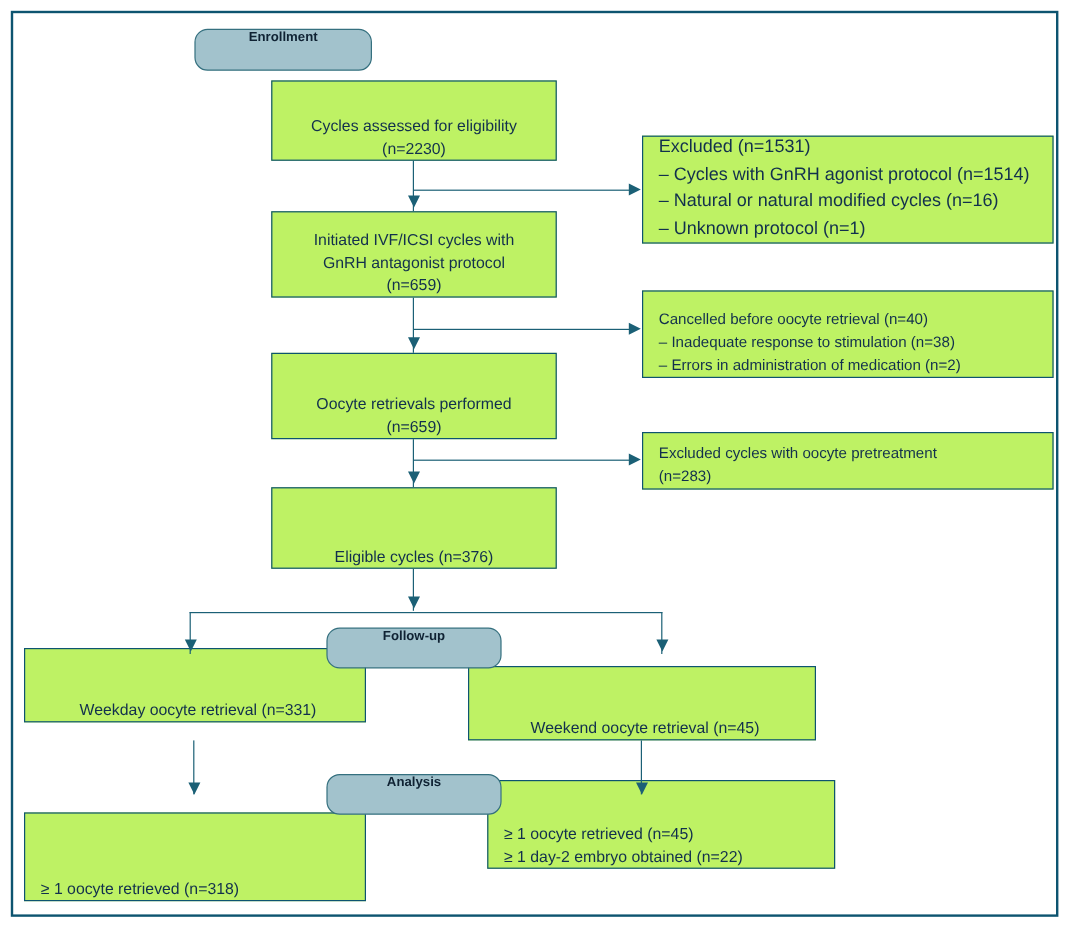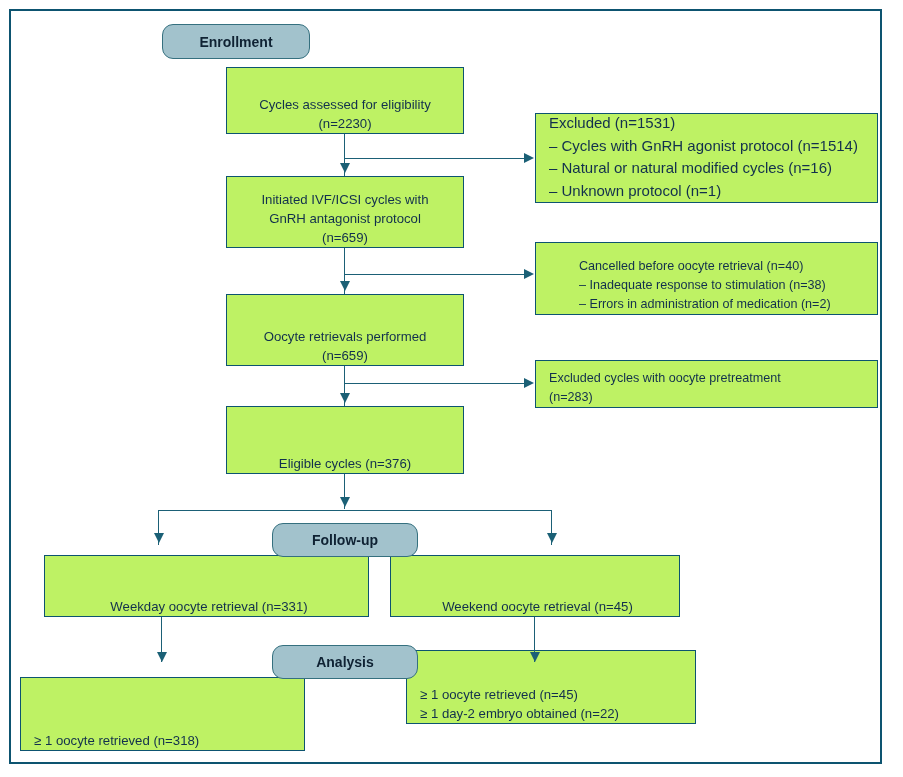--- a/index.html
+++ b/index.html
@@ -45,24 +45,24 @@
   .box .inner{width:100%;}
 
   
   .pill{
     position:absolute;
     box-sizing:border-box;
     background:#a2c2cc;
     border:1.3px solid #35707f;
     border-radius:11px;
     color:#0f2233;
-    font-size:14px;
+    font-size:11px;
     font-weight:bold;
     display:flex;
-    align-items:center;
+    align-items:flex-start;
     justify-content:center;
     z-index:6;
   }
 
   
   .ln{
     position:absolute;
     background:#1b6076;
     z-index:2;
   }
@@ -130,21 +130,21 @@
     </div>
   </div>
 
   <div class="ln vln" style="left:344px;top:248px;height:46px;"></div>
   <div class="arrow-down" style="left:339.5px;top:281px;"></div>
 
   <div class="ln hln" style="left:345px;top:274px;width:180px;"></div>
   <div class="arrow-right" style="left:524px;top:269px;"></div>
 
   <div class="box left" style="left:535px;top:242px;width:343px;height:73px;">
-    <div class="inner" style="font-size:12.6px;line-height:1.5;margin-left:30px;">
+    <div class="inner" style="font-size:12.6px;line-height:1.5;">
       <span class="l2">Cancelled before oocyte retrieval (n=40)</span>
       <span class="l2">– Inadequate response to stimulation (n=38)</span>
       <span class="l2">– Errors in administration of medication (n=2)</span>
     </div>
   </div>
 
   <div class="box" style="left:226px;top:294px;width:238px;height:72px;">
     <div class="inner">
       <span class="l2 nowrap">Oocyte retrievals performed</span>
       <span class="l2 nowrap">(n=659)</span>
@@ -176,21 +176,21 @@
   <div class="ln hln" style="left:158px;top:510px;width:394px;"></div>
   <div class="ln vln" style="left:158px;top:510px;height:35px;"></div>
   <div class="ln vln" style="left:551px;top:510px;height:35px;"></div>
   <div class="arrow-down" style="left:153.5px;top:533px;"></div>
   <div class="arrow-down" style="left:546.5px;top:533px;"></div>
 
   <div class="pill" style="left:272px;top:523px;width:146px;height:34px;">
     <span>Follow-up</span>
   </div>
 
-  <div class="box left" style="left:20px;top:555px;width:325px;height:62px;margin-left:24px;">
+  <div class="box left" style="left:20px;top:540px;width:285px;height:62px;">
     <div class="inner" style="text-align:center;">
       <span class="l2 nowrap">Weekday oocyte retrieval (n=331)</span>
     </div>
   </div>
 
   <div class="box left" style="left:390px;top:555px;width:290px;height:62px;">
     <div class="inner" style="text-align:center;">
       <span class="l2 nowrap">Weekend oocyte retrieval (n=45)</span>
     </div>
   </div>

